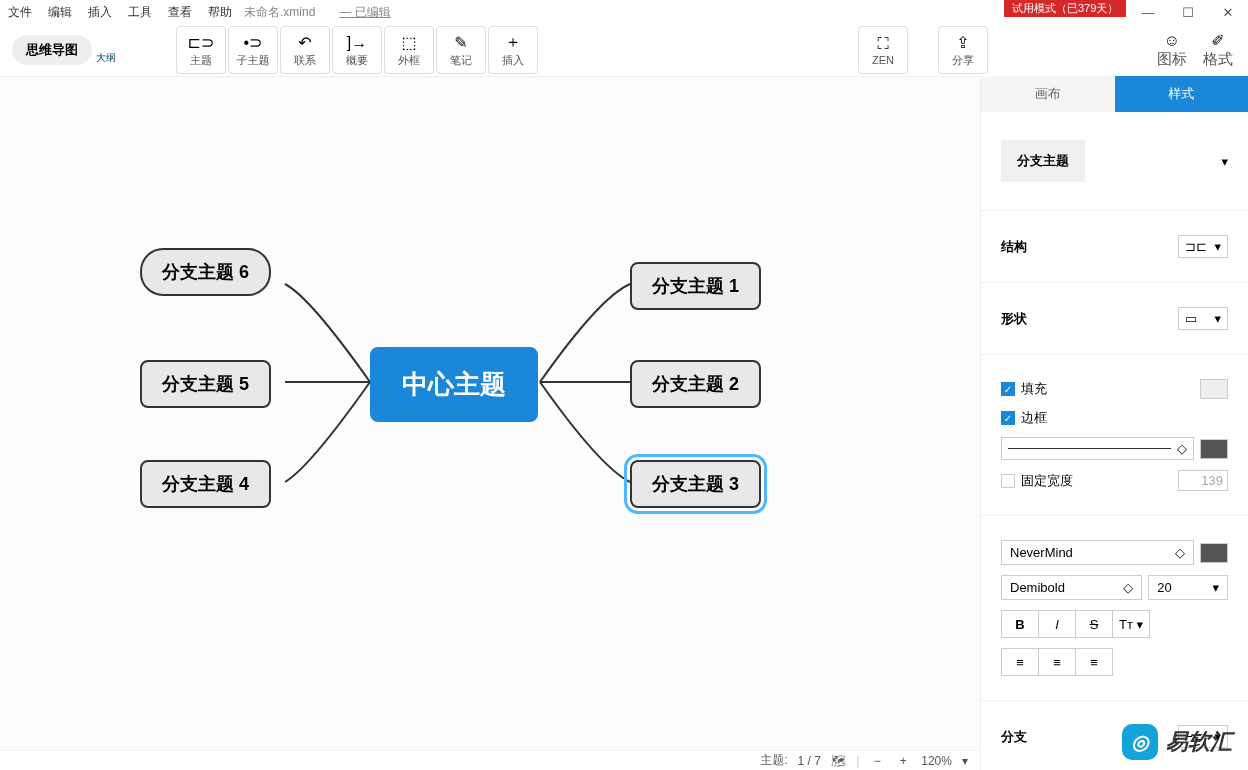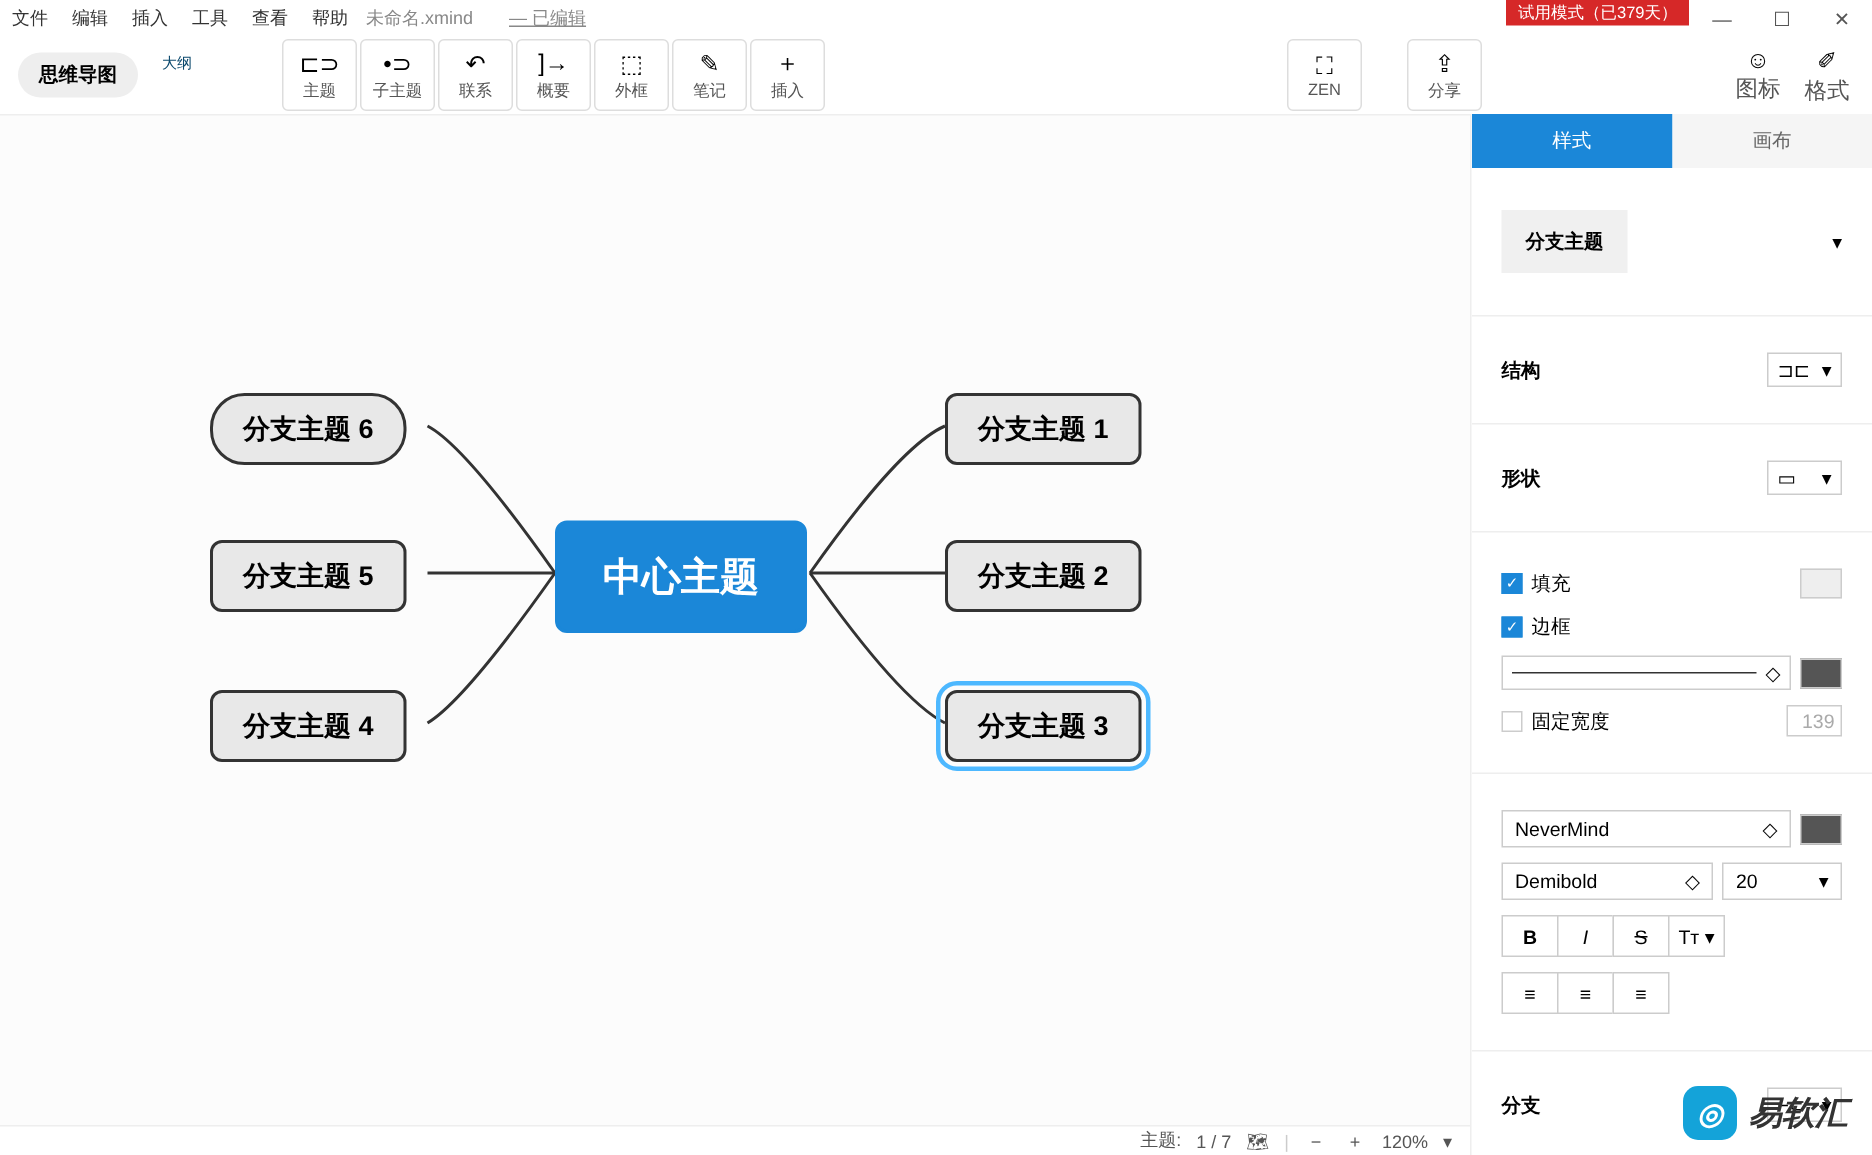--- a/index.html
+++ b/index.html
@@ -8,21 +8,21 @@
 
 .titlebar { height: 24px; display: flex; align-items: center; font-size: 12px; color: #333; }
 .titlebar .menu-item { padding: 0 8px; cursor: pointer; }
 .titlebar .filename { color: #888; margin-left: 4px; }
 .titlebar .trial-badge { position: absolute; left: 1004px; top: 0; background: #d62828; color: #fff; font-size: 11px; padding: 1px 8px; }
 .titlebar .win-controls { position: absolute; right: 0; top: 0; display: flex; }
 .titlebar .win-btn { width: 40px; height: 24px; display: flex; align-items: center; justify-content: center; color: #555; font-size: 13px; }
 
 
 .toolbar { height: 52px; display: flex; align-items: center; padding: 0 12px; position: relative; }
-.view-switch { display: flex; gap: 16px; align-items: flex-start; margin-right: 60px; }
+.view-switch { display: flex; gap: 4px; align-items: flex-end; margin-right: 60px; }
 .pill { background: #eee; border-radius: 16px; padding: 6px 14px; font-size: 13px; font-weight: bold; }
 .view-alt { font-size: 10px; color: #0c4a6e; }
 .toolbar-group { display: flex; gap: 2px; }
 .tb-btn { width: 50px; height: 48px; display: flex; flex-direction: column; align-items: center; justify-content: center; border: 1px solid transparent; border-radius: 4px; }
 .tb-btn .ico { font-size: 16px; height: 20px; display: flex; align-items: center; }
 .tb-btn .lbl { font-size: 11px; color: #555; }
 .toolbar .right-tools { position: absolute; right: 10px; display: flex; gap: 6px; }
 .rt-btn { width: 40px; height: 48px; display: flex; flex-direction: column; align-items: center; justify-content: center; }
 .rt-btn .ico { font-size: 16px; }
 .rt-btn .lbl { font-size: 15px; color: #555; }
@@ -54,21 +54,21 @@
 .sp-select { border: 1px solid #ccc; padding: 3px 6px; min-width: 50px; display: flex; align-items: center; justify-content: space-between; gap: 6px; background: #fff; }
 .checkbox { width: 14px; height: 14px; background: #1b87d8; border: 1px solid #1b87d8; display: inline-flex; align-items: center; justify-content: center; color: #fff; font-size: 10px; margin-right: 6px; }
 .checkbox.unchecked { background: #fff; border-color: #ccc; }
 .swatch { width: 28px; height: 20px; background: #555; border: 1px solid #ccc; }
 .swatch.light { background: #eee; }
 .line-picker { flex: 1; border: 1px solid #ccc; padding: 3px 6px; display: flex; align-items: center; gap: 6px; background: #fff; margin-right: 6px; }
 .line-sample { flex: 1; height: 1px; background: #333; }
 .text-btns { display: flex; gap: 0; }
 .tbtn { border: 1px solid #ccc; width: 38px; height: 28px; display: flex; align-items: center; justify-content: center; margin-left: -1px; background: #fff; font-size: 13px; }
 .tbtn:first-child { margin-left: 0; }
-.width-input { border: 1px solid #ccc; width: 37px; padding: 2px 4px; color: #aaa; text-align: right; }
+.width-input { border: 1px solid #ccc; width: 50px; padding: 2px 4px; color: #aaa; text-align: right; }
 .font-select { border: 1px solid #ccc; padding: 4px 8px; flex: 1; display: flex; justify-content: space-between; background: #fff; }
 
 
 .watermark { position: absolute; right: 16px; bottom: 10px; display: flex; align-items: center; gap: 8px; font-size: 22px; font-weight: bold; font-style: italic; color: #333; }
 .wm-icon { width: 36px; height: 36px; background: #14a3d9; border-radius: 10px; display: flex; align-items: center; justify-content: center; color: #fff; font-size: 20px; transform: rotate(0deg); }
 </style>
 </head>
 <body>
 
 <div class="titlebar">
@@ -154,39 +154,39 @@
       <path d="M 370 305 Q 310 390 285 405" stroke="#333" stroke-width="2" fill="none"></path>
       <path d="M 370 305 Q 310 305 285 305" stroke="#333" stroke-width="2" fill="none"></path>
       <path d="M 370 305 Q 310 220 285 207" stroke="#333" stroke-width="2" fill="none"></path>
     </svg>
     <div class="node center" style="left:370px; top:270px;">中心主题</div>
     <div class="node" style="left:630px; top:185px;">分支主题 1</div>
     <div class="node" style="left:630px; top:283px;">分支主题 2</div>
     <div class="node selected" style="left:630px; top:383px;">分支主题 3</div>
     <div class="node" style="left:140px; top:383px;text-align:center;">分支主题 4</div>
     <div class="node" style="left:140px; top:283px;">分支主题 5</div>
-    <div class="node" style="left:140px; top:185px;border-radius:23px;">分支主题 6</div>
+    <div class="node" style="left:140px; top:171px;border-radius:23px;">分支主题 6</div>
   </div>
 </div>
 
 <div class="statusbar">
   <span>主题:</span>
   <span>1 / 7</span>
   <span>🗺</span>
   <span class="sep">|</span>
   <span class="zoom-btn">−</span>
   <span class="zoom-btn">+</span>
   <span>120%</span>
   <span>▾</span>
 </div>
 
 <div class="sidepanel">
   <div class="sp-tabs">
+    <div class="sp-tab">画布</div>
     <div class="sp-tab active">样式</div>
-    <div class="sp-tab">画布</div>
   </div>
 
   <div class="sp-section" style="display:flex; align-items:center; padding:28px 20px;">
     <span class="topic-type">分支主题</span>
     <span class="dropdown-caret">▾</span>
   </div>
 
   <div class="sp-section">
     <div class="sp-row">
       <span class="sp-title">结构</span>

